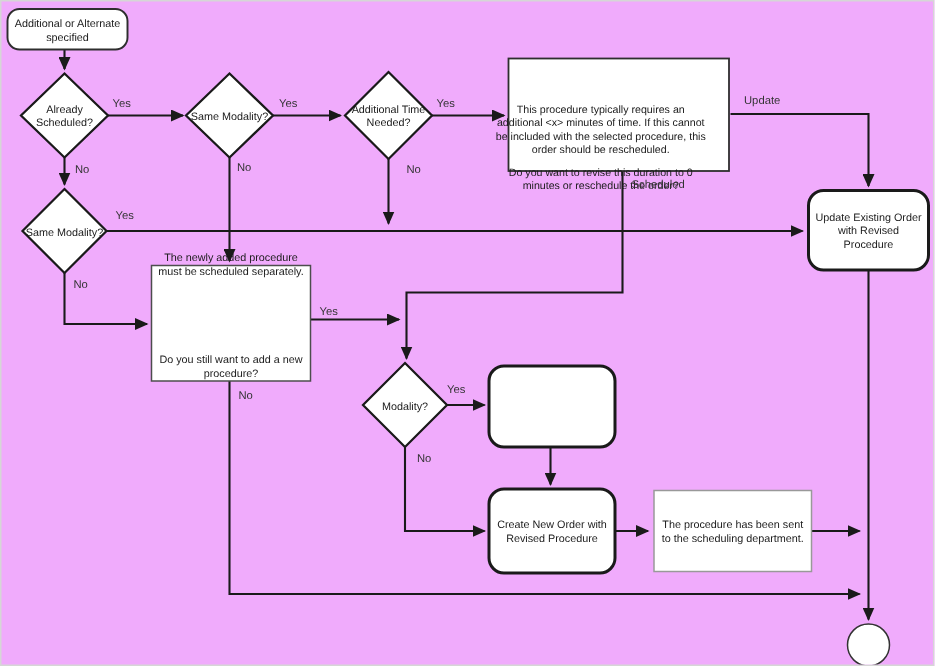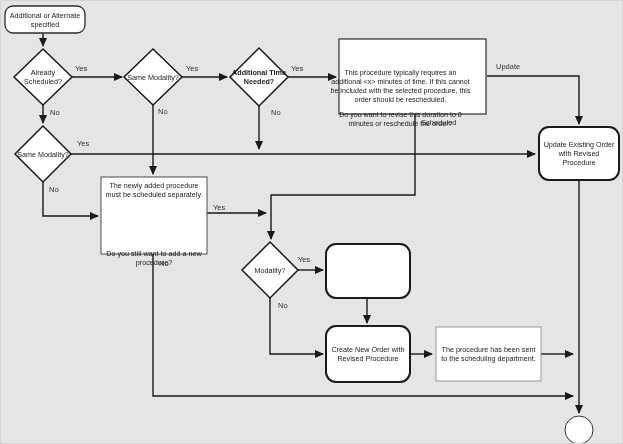--- a/index.html
+++ b/index.html
@@ -1,19 +1,19 @@
 <!DOCTYPE html>
 <html><head>
 <meta charset="utf-8">
 <style>
   html,body{margin:0;padding:0;background:#fff;}
   #canvas{
     position:relative;
     width:623px;height:444px;
-    background:#e5e5e5;
+    background:#f0abfc;
     border:1px solid #d6d6d6;
     box-sizing:border-box;
     font-family:"Liberation Sans", sans-serif;
     color:#1a1a1a;
     overflow:hidden;
   }
   #shapes{position:absolute;left:0;top:0;}
   .node-text{
     position:absolute;
     display:flex;flex-direction:column;
@@ -96,34 +96,34 @@
   </div>
 
   <div class="node-text" style="left:13px;top:48px;width:58px;height:56px;">
     <div class="p">Already Scheduled?</div>
   </div>
 
   <div class="node-text" style="left:123px;top:48px;width:58px;height:56px;">
     <div class="p">Same Modality?</div>
   </div>
 
-  <div class="node-text" style="left:231px;top:47px;width:54px;height:58px;font-weight:bold;">
+  <div class="node-text" style="left:231px;top:47px;width:54px;height:58px;">
     <div class="p">Additional Time Needed?</div>
   </div>
 
   <div class="node-text" style="left:329px;top:40px;width:141px;height:68px;font-size:7.1px;margin-top:24px;">
     <div class="p">This procedure typically requires an additional &lt;x&gt; minutes of time. If this cannot be included with the selected procedure, this order should be rescheduled.</div>
     <div class="p">Do you want to revise this duration to 0 minutes or reschedule the order?</div>
   </div>
 
   <div class="node-text" style="left:14px;top:125px;width:56px;height:56px;">
     <div class="p">Same Modality?</div>
   </div>
 
-  <div class="node-text" style="left:103px;top:186px;width:100px;height:73px;gap:43px;">
+  <div class="node-text" style="left:103px;top:172px;width:100px;height:73px;gap:43px;">
     <div class="p">The newly added procedure must be scheduled separately.</div>
     <div class="p">Do you still want to add a new procedure?</div>
   </div>
 
   <div class="node-text" style="left:541px;top:128px;width:74px;height:49px;">
     <div class="p">Update Existing Order with Revised Procedure</div>
   </div>
 
   <div class="node-text" style="left:241px;top:241px;width:56px;height:56px;">
     <div class="p">Modality?</div>

